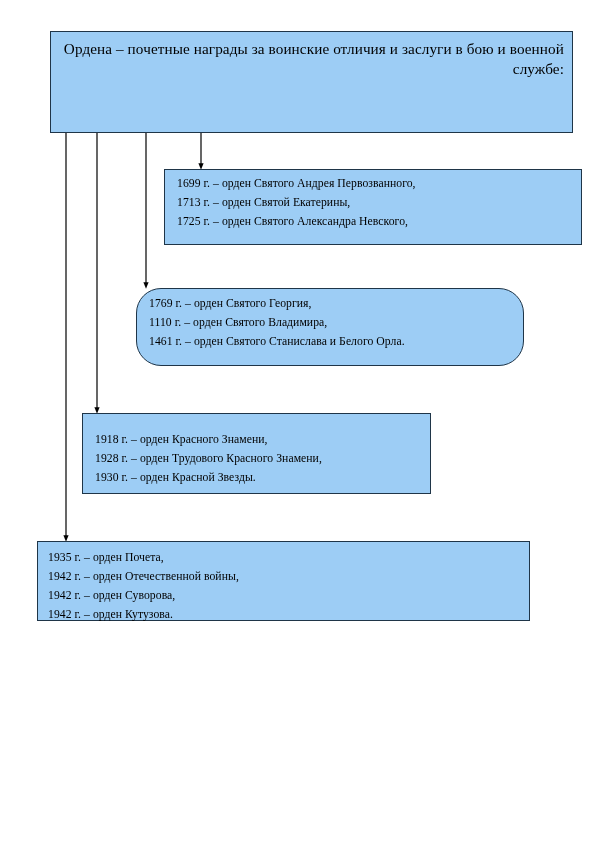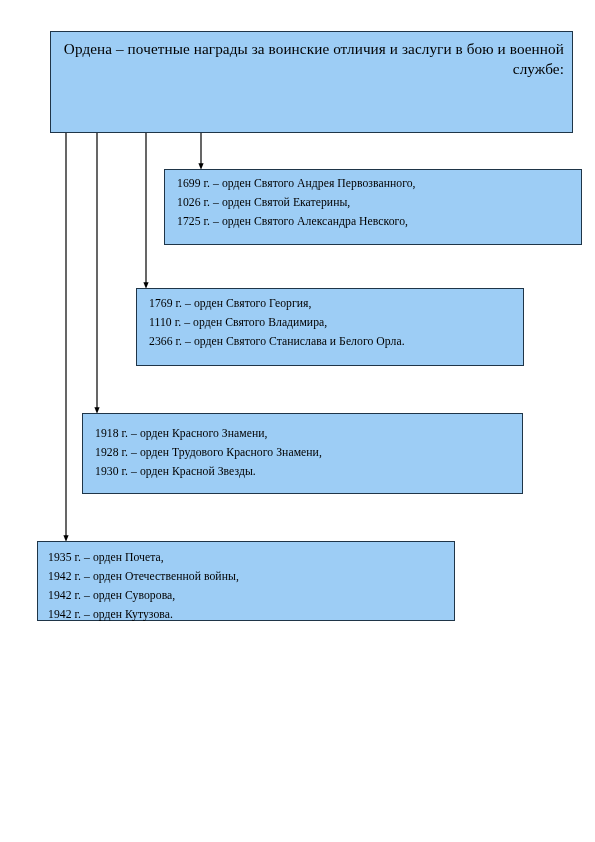--- a/index.html
+++ b/index.html
@@ -61,23 +61,23 @@
     display: block;
     font-size: 11.7px;
     line-height: 1.62;
     white-space: nowrap;
     letter-spacing: 0.05px;
   }
 
   
   #node-title { left: 50px;  top: 31px;  width: 523px; height: 102px; }
   #node-imperial-early { left: 164px; top: 169px; width: 418px; height: 76px; padding-left: 12px; padding-top: 5px; }
-  #node-imperial-late  { left: 136px; top: 288px; width: 388px; height: 78px; padding-left: 12px; padding-top: 6px; }
-  #node-soviet-early   { left: 82px;  top: 413px; width: 441px; height: 81px; padding-left: 12px; padding-top: 11px; }
-  #node-soviet-war     { left: 37px;  top: 541px; width: 418px; height: 80px;  padding-top: 7px; }
+  #node-imperial-late  { left: 136px; top: 288px; width: 388px; height: 78px; padding-left: 12px; padding-top: 6px; border-radius: 25px; }
+  #node-soviet-early   { left: 82px;  top: 413px; width: 349px; height: 81px; padding-left: 12px; padding-top: 17px; }
+  #node-soviet-war     { left: 37px;  top: 541px; width: 493px; height: 80px;  padding-top: 7px; }
 </style>
 </head>
 <body>
 
 <div id="page">
 
   <svg id="connectors" viewBox="0 0 595 842" width="595" height="842" xmlns="http://www.w3.org/2000/svg">
     <defs>
       <marker id="arrowhead" markerWidth="7" markerHeight="7" refX="3.2" refY="3.2" orient="auto" markerUnits="userSpaceOnUse">
         <path d="M0,0.6 L6.4,3.2 L0,5.8 z" fill="#000000"></path>
@@ -89,30 +89,30 @@
     <line x1="66" y1="133" x2="66" y2="538.5" stroke="#000000" stroke-width="1.2" marker-end="url(#arrowhead)"></line>
   </svg>
 
   <div class="node title-node" id="node-title">
     <span class="node-title-text">Ордена – почетные награды за воинские отличия и заслуги в бою и военной службе:</span>
   </div>
 
   <div class="node" id="node-imperial-early">
     <div class="line-list">
       <span class="line">1699 г. – орден Святого Андрея Первозванного,</span>
-      <span class="line">1026 г. – орден Святой Екатерины,</span>
+      <span class="line">1713 г. – орден Святой Екатерины,</span>
       <span class="line">1725 г. – орден Святого Александра Невского,</span>
     </div>
   </div>
 
   <div class="node" id="node-imperial-late">
     <div class="line-list">
       <span class="line">1769 г. – орден Святого Георгия,</span>
       <span class="line">1110 г. – орден Святого Владимира,</span>
-      <span class="line">2366 г. – орден Святого Станислава и Белого Орла.</span>
+      <span class="line">1461 г. – орден Святого Станислава и Белого Орла.</span>
     </div>
   </div>
 
   <div class="node" id="node-soviet-early">
     <div class="line-list">
       <span class="line">1918 г. – орден Красного Знамени,</span>
       <span class="line">1928 г. – орден Трудового Красного Знамени,</span>
       <span class="line">1930 г. – орден Красной Звезды.</span>
     </div>
   </div>

